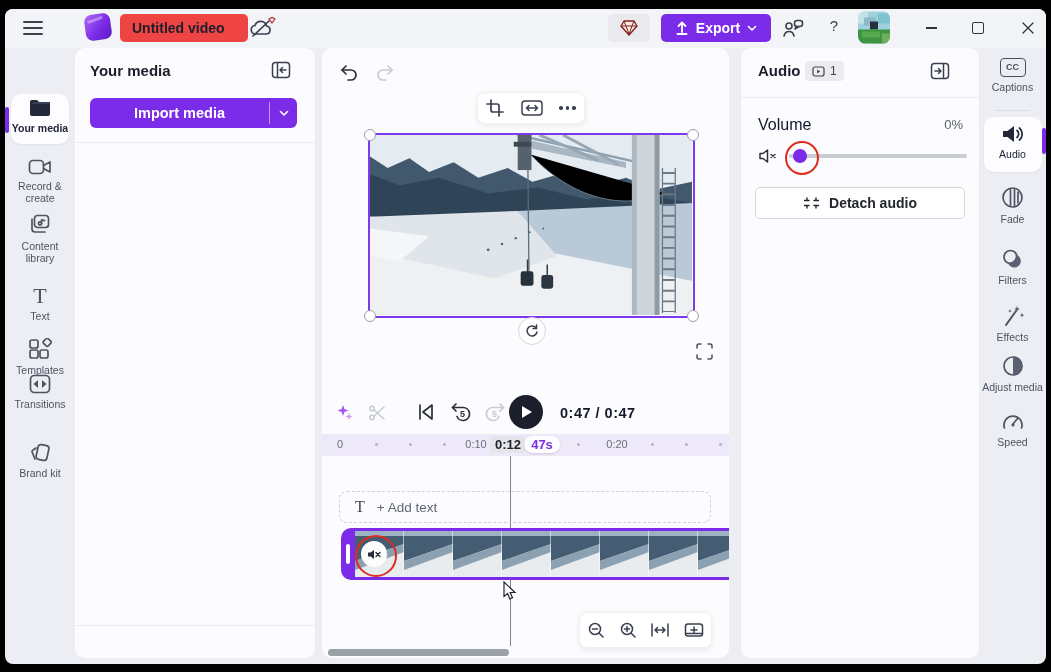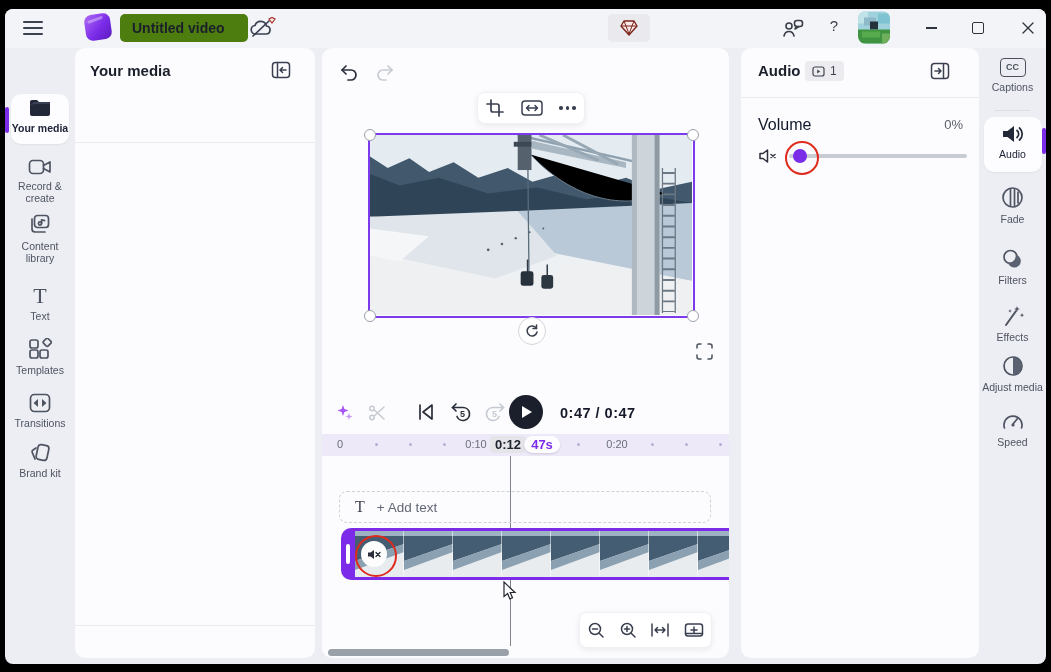--- a/index.html
+++ b/index.html
@@ -33,36 +33,45 @@
 
   <div class="titlebar">
     <div class="abs" style="left:16px;top:9px;cursor:pointer">
       <svg width="24" height="20" viewBox="0 0 24 20" class="ic" style="stroke:#3c4250;stroke-width:2">
             <path d="M3 4h18M3 10h18M3 16h18"></path>
           </svg>
     </div>
     <div class="abs" style="left:80px;top:5px;width:26px;height:26px;border-radius:7px;background:linear-gradient(135deg,#b06cf5 0%,#7b2ce8 55%,#5b1bbE 100%);transform:rotate(-8deg)">
       <div style="position:absolute;left:3px;top:4px;width:16px;height:3px;background:rgba(255,255,255,.35);border-radius:2px;transform:rotate(-12deg)"></div>
     </div>
-    <div class="abs" style="left:115px;top:5px;width:116px;height:28px;background:#4d7c0f;border-radius:5px;display:flex;align-items:center;padding-left:12px;font-size:14px;font-weight:bold;color:#1b1f2b">
+    <div class="abs" style="left:115px;top:5px;width:116px;height:28px;background:#ef4444;border-radius:5px;display:flex;align-items:center;padding-left:12px;font-size:14px;font-weight:bold;color:#1b1f2b">
       <span>Untitled video</span>
     </div>
     <div class="abs" style="left:243px;top:7px;color:#3a4050">
       <svg width="30" height="26" viewBox="0 0 30 26">
         <path class="ic" d="M8 18h10a4 4 0 0 0 .5-7.97A6 6 0 0 0 7 9.5 3.6 3.6 0 0 0 8 18z"></path>
         <path class="ic" d="M5 20 21 5"></path>
         <path d="M21 3l3-1.5L27 3l-3 4z" fill="#fdecea" stroke="#a8322a" stroke-width="1.2"></path>
       </svg>
     </div>
 
     <div class="abs" style="left:603px;top:5px;width:42px;height:28px;background:#e9e9ee;border-radius:5px;display:flex;align-items:center;justify-content:center;cursor:pointer">
       <svg width="18" height="16" viewBox="0 0 18 16">
         <path d="M4 1h10l3 5-8 9L1 6z" fill="#fbeae8" stroke="#7c241a" stroke-width="1.4" stroke-linejoin="round"></path>
         <path d="M1 6h16M6 6l3 8 3-8M4 1l2 5M14 1l-2 5" stroke="#7c241a" stroke-width="1" fill="none"></path>
       </svg>
+    </div>
+    <div class="abs" style="left:656px;top:5px;width:110px;height:28px;background:#7b2ce8;border-radius:5px;display:flex;align-items:center;justify-content:center;gap:7px;color:#fff;cursor:pointer">
+      <svg width="14" height="14" viewBox="0 0 14 14" class="ic" style="stroke-width:1.8">
+            <path d="M7 11V2M3.5 5 7 1.5 10.5 5M2.5 13h9"></path>
+          </svg>
+      <span style="font-size:14px;font-weight:bold">Export</span>
+      <svg width="10" height="7" viewBox="0 0 10 7" class="ic" style="stroke-width:1.6">
+            <path d="M1.5 1.5 5 5l3.5-3.5"></path>
+          </svg>
     </div>
     <div class="abs" style="left:777px;top:9px;color:#3a3f4a;cursor:pointer">
       <svg width="22" height="20" viewBox="0 0 22 20" class="ic" style="stroke-width:1.6">
             <circle cx="7" cy="8" r="3"></circle>
             <path d="M2 18c.6-3 2.6-4.5 5-4.5S11.4 15 12 18"></path>
             <rect x="12.5" y="2.5" width="8" height="6" rx="2.5"></rect>
             <path d="M14.5 8.5 13 11l4-2.5"></path>
           </svg>
     </div>
     <div class="abs" style="left:820px;top:8px;font-size:15px;color:#3a3f4a;cursor:pointer;width:18px;text-align:center"><span>?</span></div>
@@ -124,21 +133,21 @@
     </div>
     <div class="nav-item" style="top:290px;left:0">
       <svg width="24" height="22" viewBox="0 0 24 22" class="ic">
             <rect x="2" y="2" width="8" height="8" rx="2"></rect>
             <rect x="2" y="12" width="8" height="8" rx="2"></rect>
             <rect x="12" y="12" width="8" height="8" rx="2"></rect>
             <rect x="16" y="1" width="6.5" height="6.5" rx="1.5" transform="rotate(45 19.2 4.2)"></rect>
           </svg>
       <span class="lbl">Templates</span>
     </div>
-    <div class="nav-item" style="top:345px;left:0">
+    <div class="nav-item" style="top:326px;left:0">
       <svg width="22" height="20" viewBox="0 0 22 20">
             <rect x="1.5" y="1.5" width="19" height="17" rx="4" class="ic"></rect>
             <path d="M9 6v8l-4.5-4z M13 6v8l4.5-4z" fill="#4e5462"></path>
           </svg>
       <span class="lbl">Transitions</span>
     </div>
     <div class="nav-item" style="top:395px;left:0">
       <svg width="22" height="20" viewBox="0 0 22 20" class="ic">
             <rect x="8" y="2" width="11" height="15" rx="3" transform="rotate(12 13.5 9.5)"></rect>
             <path d="M7 5 4 7c-.8.5-1.2 1.5-.8 2.4L6 16"></path>
@@ -149,20 +158,29 @@
 
   <div class="card" style="left:70px;top:39px;width:240px;height:610px">
     <div class="abs" style="left:15px;top:14px;font-size:15px;font-weight:bold;color:#1b1f2b">Your media</div>
     <div class="abs" style="left:196px;top:13px;color:#3a4050;cursor:pointer">
       <svg width="20" height="18" viewBox="0 0 20 18" class="ic" style="stroke-width:1.5">
             <rect x="1.5" y="1.5" width="17" height="15" rx="3"></rect>
             <path d="M6.5 2v14M15 9H9.5M11.5 6.5 9 9l2.5 2.5"></path>
           </svg>
     </div>
 
+    <div class="btn-import abs" style="left:15px;top:50px;width:207px;height:30px">
+      <div style="flex:1;display:flex;align-items:center;justify-content:center;font-size:14.5px;font-weight:bold">Import media</div>
+      <div style="width:1px;background:rgba(255,255,255,.5);margin:4px 0"></div>
+      <div style="width:27px;display:flex;align-items:center;justify-content:center">
+        <svg width="10" height="7" viewBox="0 0 10 7" class="ic" style="stroke-width:1.6">
+              <path d="M1.5 1.5 5 5l3.5-3.5"></path>
+            </svg>
+      </div>
+    </div>
 
     <div class="divider" style="left:0;top:94px;width:240px"></div>
 
 
     <div class="divider" style="left:0;top:577px;width:240px"></div>
   </div>
 
   <div class="card" style="left:317px;top:39px;width:407px;height:610px;overflow:hidden">
 
     <div class="abs" style="left:17px;top:16px;color:#2a2f3a;cursor:pointer">
@@ -381,20 +399,26 @@
     <div class="abs" style="left:18px;top:100px;color:#2a2f3a">
       <svg width="18" height="16" viewBox="0 0 18 16">
             <path d="M1 5.5v5h3l4.5 3.5v-12L4 5.5H1z" fill="none" stroke="#2a2f3a" stroke-width="1.5" stroke-linejoin="round"></path>
             <path d="M12 6.5l4 3M16 6.5l-4 3" stroke="#2a2f3a" stroke-width="1.4" stroke-linecap="round"></path>
           </svg>
     </div>
     <div class="abs" style="left:48px;top:106px;width:178px;height:4px;border-radius:2px;background:#c9ccd3"></div>
     <div class="abs" style="left:52px;top:101px;width:14px;height:14px;border-radius:50%;background:#7b2ce8"></div>
     <div class="red-ring" style="left:44px;top:93px;width:30px;height:30px"></div>
 
+    <div class="abs" style="left:14px;top:139px;width:210px;height:32px;background:#fff;border:1px solid #d4d7dc;border-radius:5px;display:flex;align-items:center;justify-content:center;gap:9px;color:#23262f;cursor:pointer;box-sizing:border-box">
+      <svg width="17" height="14" viewBox="0 0 17 14" class="ic" style="stroke-width:1.4">
+            <path d="M1.5 4.5h4.5M11 4.5h4.5M1.5 9.5h4.5M11 9.5h4.5M4 9.5V12M13 9.5V12M4 4.5V2M13 4.5V2"></path>
+          </svg>
+      <span style="font-size:14px;font-weight:bold">Detach audio</span>
+    </div>
   </div>
 
   <div class="abs" style="left:974px;top:39px;width:67px;height:616px">
     <div class="rnav-item" style="top:10px">
       <div style="width:24px;height:17px;border:1.7px solid #4a505c;border-radius:4px;display:flex;align-items:center;justify-content:center;font-size:9px;font-weight:bold;color:#4a505c">CC</div>
       <span class="lbl">Captions</span>
     </div>
     <div class="abs" style="left:16px;top:62px;width:35px;height:1px;background:#dcdee3"></div>
 
     <div class="abs sel-pill" style="left:5px;top:69px;width:58px;height:55px"></div>

